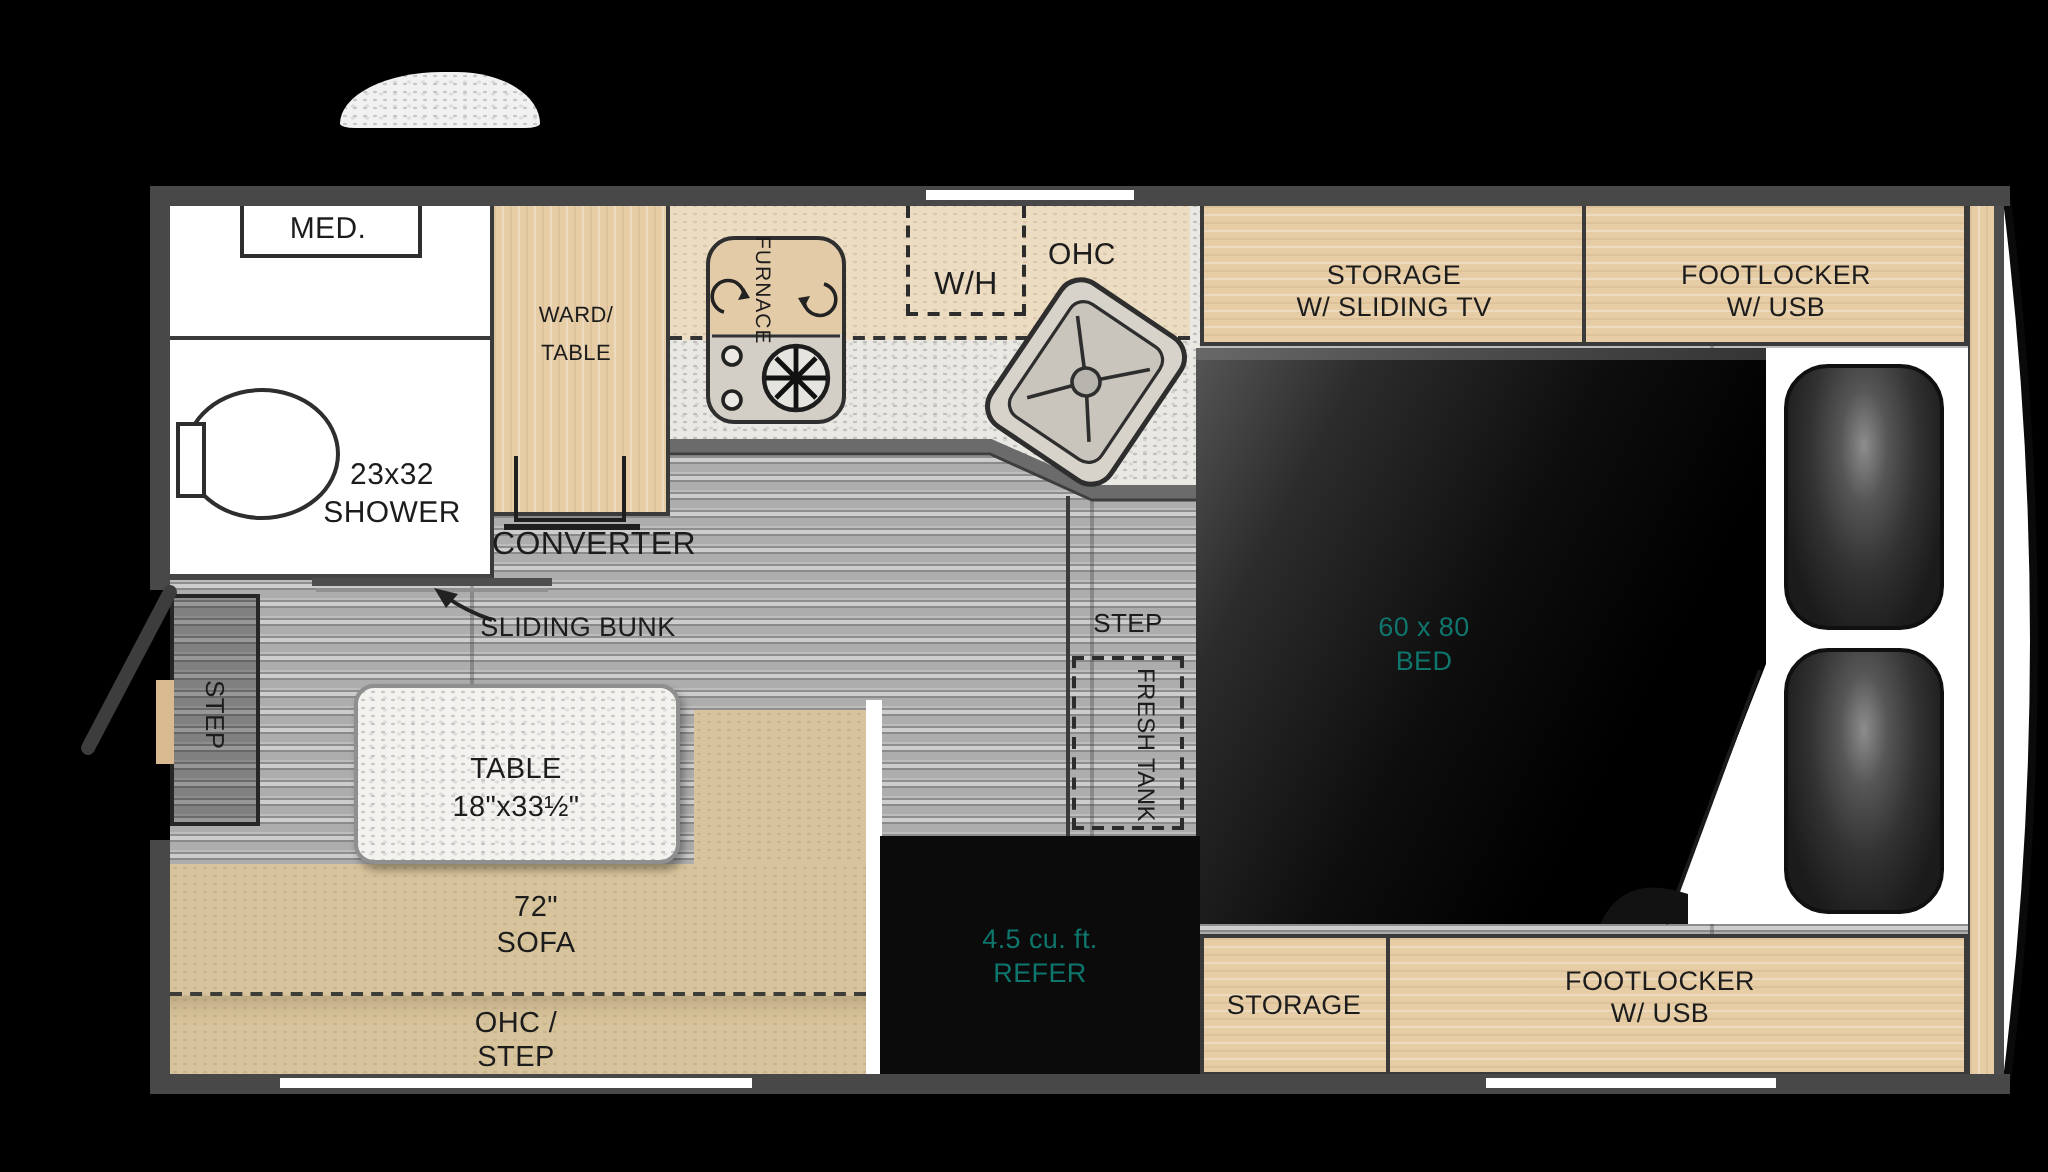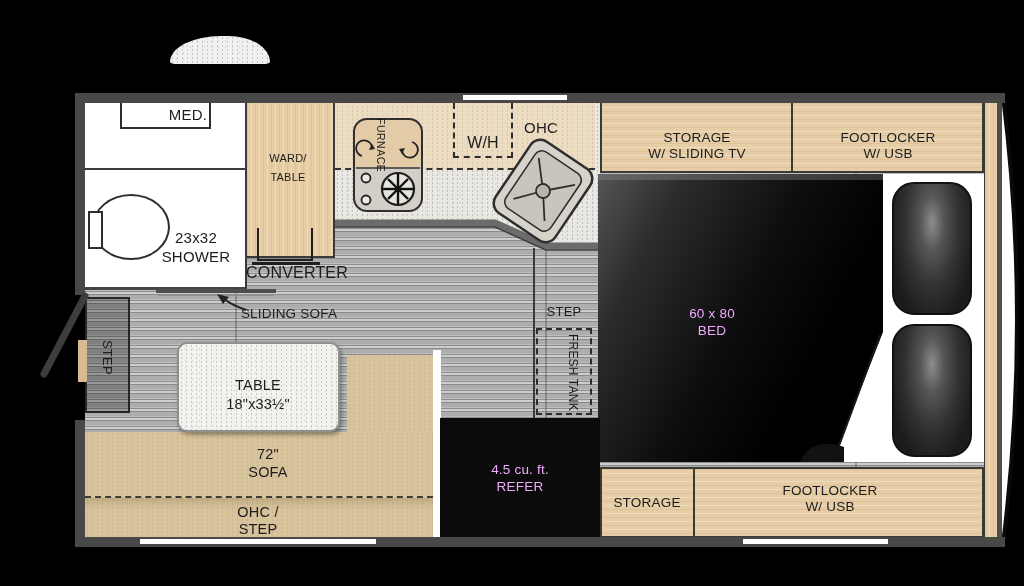--- a/index.html
+++ b/index.html
@@ -21,21 +21,21 @@
   .sofa-tx{background-color:#d8c49c;
     background-image:radial-gradient(rgba(110,90,50,.14) .8px, rgba(0,0,0,0) 1px);background-size:5px 4px;}
   .speckle{background-color:#eae8e3;
     background-image:radial-gradient(rgba(90,90,90,.28) .8px, rgba(0,0,0,0) 1px),
                      radial-gradient(rgba(120,120,120,.18) .8px, rgba(0,0,0,0) 1px);
     background-size:5px 4px,7px 6px;background-position:0 0,3px 2px;}
   .wall{background:#484848;}
   .lbl{position:absolute;text-align:center;white-space:nowrap;letter-spacing:.2px;}
   .c{transform:translateX(-50%);}
   .vt{writing-mode:vertical-rl;}
-  .wlabel{color:#f0abfc;}
+  .wlabel{color:#0f766e;}
   svg{display:block;}
 </style>
 </head>
 <body>
 
 <div id="canvas">
 
   <div class="abs speckle" style="left:170px;top:36px;width:100px;height:28px;background-color:#f1f1f1;
               border-radius:55% 45% 8% 8% / 100% 100% 8% 8%;"></div>
 
@@ -157,21 +157,21 @@
     </g>
 
     <polygon points="883,332 883,462 832,462" fill="#ffffff"></polygon>
     <line x1="880" y1="335" x2="833" y2="462" stroke="#1a1a1a" stroke-width="2"></line>
     <path d="M800,462 Q812,436 844,447 L844,462 Z" fill="#121212"></path>
 
     <line x1="85" y1="296" x2="44" y2="374" stroke="#3d3d3d" stroke-width="7" stroke-linecap="round"></line>
   </svg>
 
   <div>
-    <div class="lbl c" style="left:164px;top:106px;font-size:15px;margin-left:24px;">MED.</div>
+    <div class="lbl c" style="left:164px;top:106px;font-size:15px;">MED.</div>
 
     <div class="lbl c" style="left:196px;top:228px;font-size:15px;line-height:19px;">
       <div>23x32</div>
       <div>SHOWER</div>
     </div>
 
     <div class="lbl c" style="left:288px;top:149px;font-size:11px;line-height:19px;">
       <div>WARD/</div>
       <div>TABLE</div>
     </div>
@@ -192,21 +192,21 @@
     <div class="lbl c" style="left:888px;top:130px;font-size:13.5px;line-height:16px;">
       <div>FOOTLOCKER</div>
       <div>W/ USB</div>
     </div>
 
     <div class="lbl c wlabel" style="left:712px;top:305px;font-size:13.5px;line-height:17px;">
       <div>60 x 80</div>
       <div>BED</div>
     </div>
 
-    <div class="lbl c" style="left:289px;top:306px;font-size:13.5px;">SLIDING SOFA</div>
+    <div class="lbl c" style="left:289px;top:306px;font-size:13.5px;">SLIDING BUNK</div>
 
     <div class="lbl vt" style="left:100px;top:317px;height:80px;font-size:13px;">STEP</div>
 
     <div class="lbl c" style="left:564px;top:304px;font-size:13px;">STEP</div>
 
     <div class="lbl vt" style="left:546px;top:333px;height:78px;width:34px;font-size:12px;line-height:15px;text-align:center;">FRESH TANK</div>
 
     <div class="lbl c wlabel" style="left:520px;top:461px;font-size:13.5px;line-height:17px;">
       <div>4.5 cu. ft.</div>
       <div>REFER</div>

